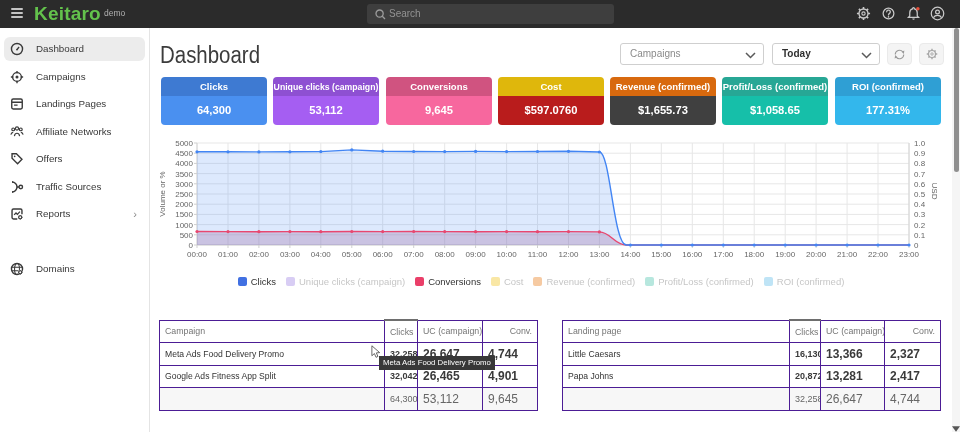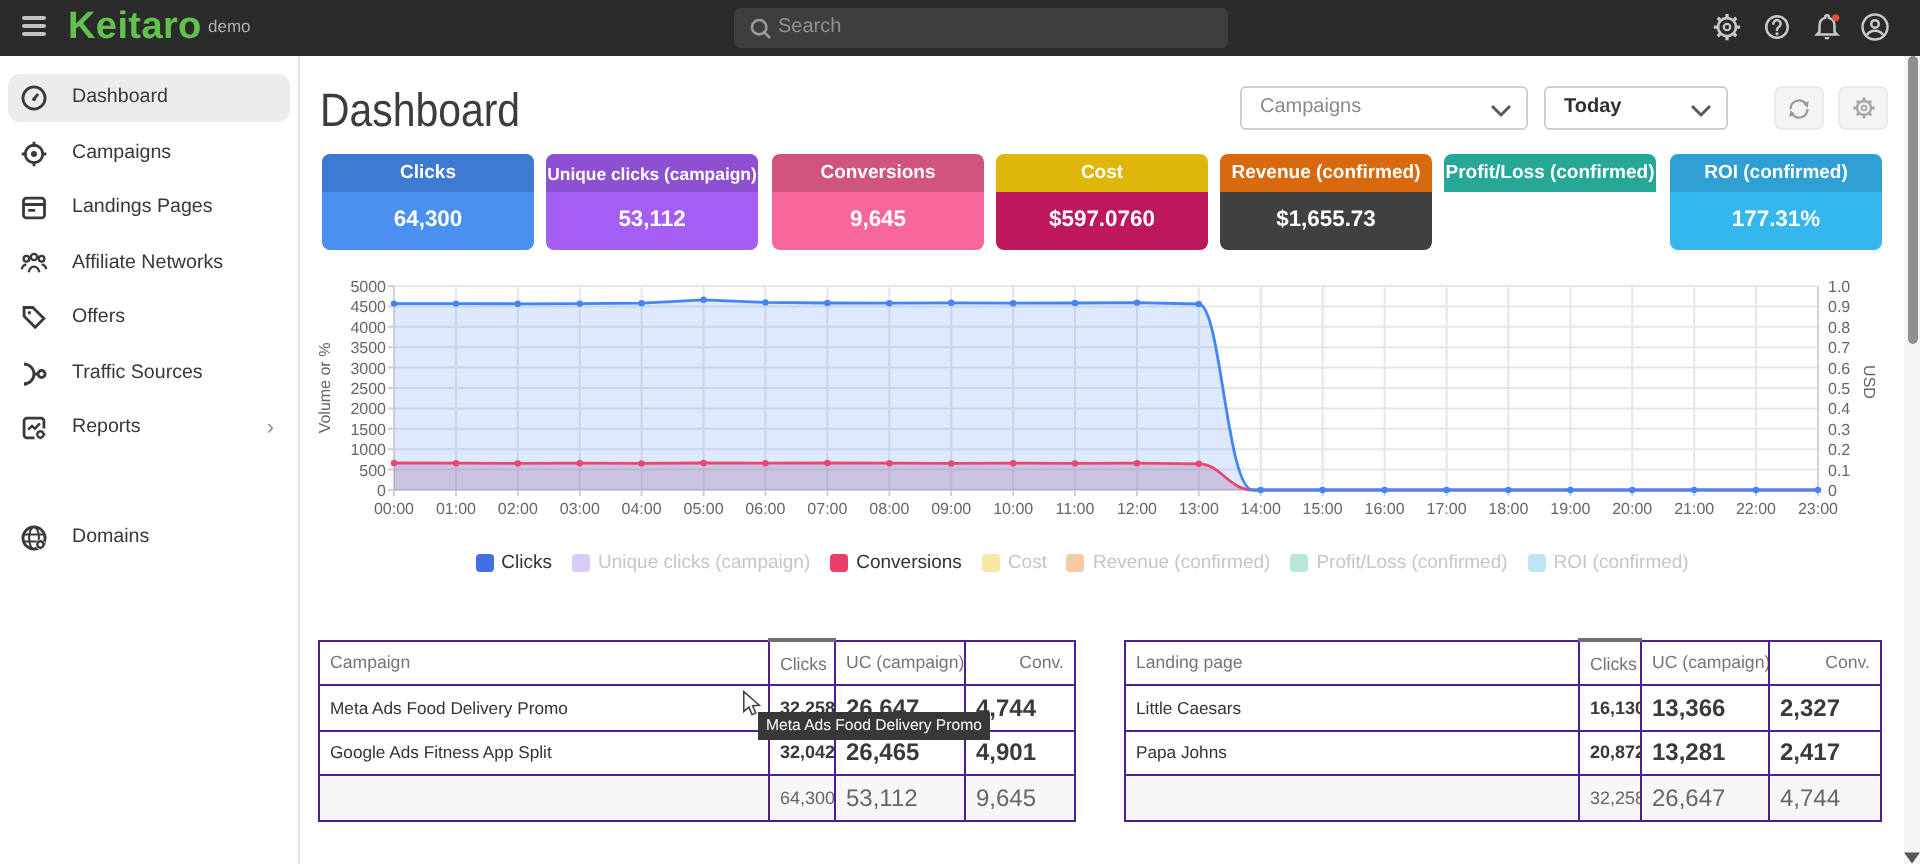--- a/index.html
+++ b/index.html
@@ -178,21 +178,21 @@
         </g>
       </svg>
     <span class="mlbl">Domains</span>
     </div>
 </div>
 
 <div id="title">Dashboard</div>
 <div class="sel" style="left:620px;width:144px;color:#8a8a8a;"><span style="margin-left:9px">Campaigns</span><svg class="chevd" width="11" height="7" viewBox="0 0 11 7" style="position:absolute;right:7px;top:8px">
       <path d="M1 1 L5.5 5.5 L10 1" fill="none" stroke="#5a5a5a" stroke-width="1.5"></path>
     </svg></div>
-<div class="sel" style="left:772px;width:92px;color:#2f2f2f;font-weight:bold;font-size:10px;"><span style="margin-left:9px">Today</span><svg class="chevd" width="11" height="7" viewBox="0 0 11 7" style="position:absolute;right:7px;top:8px">
+<div class="sel" style="left:772px;width:108px;color:#2f2f2f;font-weight:bold;font-size:10px;"><span style="margin-left:9px">Today</span><svg class="chevd" width="11" height="7" viewBox="0 0 11 7" style="position:absolute;right:7px;top:8px">
       <path d="M1 1 L5.5 5.5 L10 1" fill="none" stroke="#5a5a5a" stroke-width="1.5"></path>
     </svg></div>
 <div class="btn" style="left:887px;width:25px;"><svg width="13" height="13" viewBox="0 0 24 24" style="margin:3.5px 5px">
       <path d="M19.8 12a7.8 7.8 0 0 1-13.9 4.9" fill="none" stroke="#999" stroke-width="2"></path>
       <path d="M4.2 12a7.8 7.8 0 0 1 13.9-4.9" fill="none" stroke="#999" stroke-width="2"></path>
       <path d="M3.2 13.5 L8.2 16.2 L3.8 19.8 Z" fill="#999" stroke="none" transform="rotate(14 5.5 16.5)"></path>
       <path d="M20.8 10.5 L15.8 7.8 L20.2 4.2 Z" fill="#999" stroke="none" transform="rotate(14 18.5 7.5)"></path>
     </svg></div>
 <div class="btn" style="left:919px;width:25px;"><svg width="12" height="12" viewBox="0 0 24 24" style="margin:4px 5.5px">
       <circle cx="12" cy="12" r="7" fill="none" stroke="#a5a5a5" stroke-width="2.4"></circle>
@@ -210,28 +210,29 @@
   <div class="card" style="left:273px">
       <div class="ch" style="background:#8e50d2;font-size:8.7px">Unique clicks (campaign)</div>
       <div class="cv" style="background:#a55ef2">53,112</div>
     </div>
   <div class="card" style="left:386px">
       <div class="ch" style="background:#d05380">Conversions</div>
       <div class="cv" style="background:#f7679e">9,645</div>
     </div>
   <div class="card" style="left:498px">
       <div class="ch" style="background:#dfb70c">Cost</div>
-      <div class="cv" style="background:#be185d">$597.0760</div>
+      <div class="cv" style="background:#b91c1c">$597.0760</div>
     </div>
   <div class="card" style="left:610px">
       <div class="ch" style="background:#d8690e">Revenue (confirmed)</div>
       <div class="cv" style="background:#404040">$1,655.73</div>
     </div>
   <div class="card" style="left:722px">
       <div class="ch" style="background:#27a795">Profit/Loss (confirmed)</div>
+      <div class="cv" style="background:#16bfa9">$1,058.65</div>
     </div>
   <div class="card" style="left:835px">
       <div class="ch" style="background:#2f9fd4">ROI (confirmed)</div>
       <div class="cv" style="background:#33b7ec">177.31%</div>
     </div>
 </div>
 
 <svg id="chart" class="abs" style="left:150px;top:134px" width="810" height="130" viewBox="0 0 810 130">
 <path d="M47.0 9.0 V111.0 M78.0 9.0 V111.0 M108.9 9.0 V111.0 M139.9 9.0 V111.0 M170.8 9.0 V111.0 M201.8 9.0 V111.0 M232.7 9.0 V111.0 M263.7 9.0 V111.0 M294.7 9.0 V111.0 M325.6 9.0 V111.0 M356.6 9.0 V111.0 M387.5 9.0 V111.0 M418.5 9.0 V111.0 M449.4 9.0 V111.0 M480.4 9.0 V111.0 M511.3 9.0 V111.0 M542.3 9.0 V111.0 M573.3 9.0 V111.0 M604.2 9.0 V111.0 M635.2 9.0 V111.0 M666.1 9.0 V111.0 M697.1 9.0 V111.0 M728.0 9.0 V111.0 M759.0 9.0 V111.0 M47.0 111.0 H759.0 M47.0 100.8 H759.0 M47.0 90.6 H759.0 M47.0 80.4 H759.0 M47.0 70.2 H759.0 M47.0 60.0 H759.0 M47.0 49.8 H759.0 M47.0 39.6 H759.0 M47.0 29.4 H759.0 M47.0 19.2 H759.0 M47.0 9.0 H759.0" stroke="#e7e7e7" fill="none" stroke-width="1"></path>
 <path d="M47.0 9.0 V111.0 H759.0 M759.0 9.0 V111.0" stroke="#d4d4d4" fill="none" stroke-width="1"></path>

